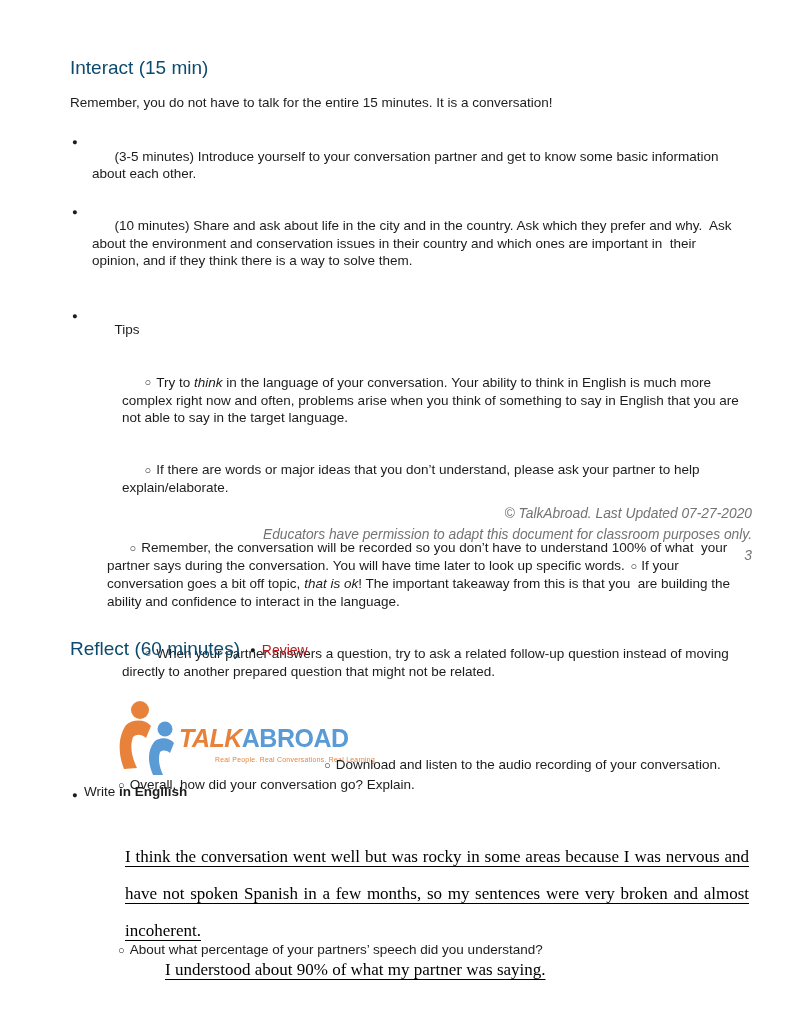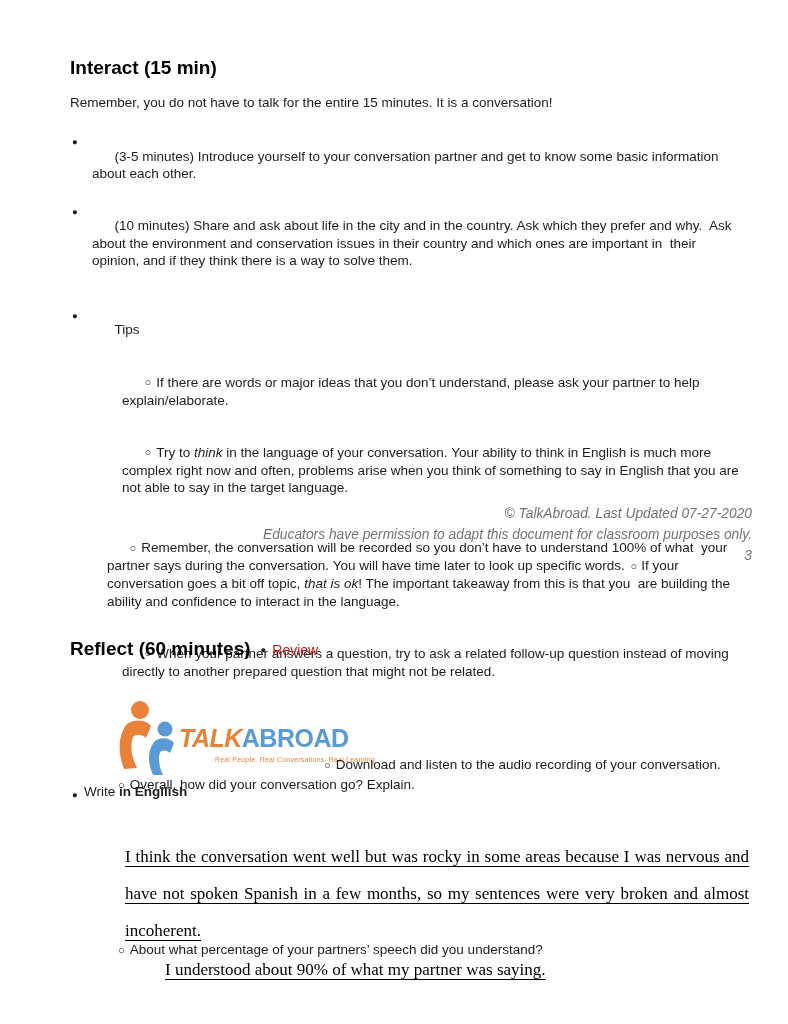--- a/index.html
+++ b/index.html
@@ -1,21 +1,21 @@
 <!DOCTYPE html>
 <html><head>
 <meta charset="utf-8">
 <style>
   html,body { margin:0; padding:0; background:#ffffff; }
   .page {
     position:relative; width:788px; height:1024px; background:#ffffff;
     font-family:"Liberation Sans", sans-serif; color:#1c1c1c; overflow:hidden;
     margin:0 auto;
   }
-  .sec-heading { font-size:19px; line-height:23px; color:#000000; font-weight:700; }
+  .sec-heading { font-size:19px; line-height:23px; color:#0c4a6e; font-weight:400; }
   .body-text { font-size:13.5px; line-height:17.4px; white-space:pre-wrap; }
 
   .interact { position:absolute; left:70px; top:56px; width:672px; }
   .intro { margin-top:15px; margin-bottom:19px; }
 
   .li-top { position:relative; padding-left:22px; text-indent:-8px; }
   .li-top .mk-d { position:absolute; left:2px; top:3px; text-indent:0; }
   .mk-d { font-size:9.5px; line-height:17.4px; color:#1c1c1c; }
   .mk-c { font-size:11px; line-height:17.4px; vertical-align:0.5px; margin-right:5px; }
   .mk-c.inline { margin:0 4px 0 2px; }
@@ -68,25 +68,25 @@
     </div>
     <div class="body-text li-top">
       <span class="mk-d">●</span><span>(10 minutes) Share and ask about life in the city and in the country. Ask which they prefer and why.  Ask about the environment and conservation issues in their country and which ones are important in  their opinion, and if they think there is a way to solve them.</span>
     </div>
 
     <div class="body-text tips-label">
       <span class="mk-d">●</span><span>Tips</span>
     </div>
 
     <div class="body-text li-tip">
-      <span class="mk-c">○</span><span>If there are words or major ideas that you don’t understand, please ask your partner to help explain/elaborate.</span>
+      <span class="mk-c">○</span><span>Try to </span><span class="it">think</span><span> in the language of your conversation. Your ability to think in English is much more complex right now and often, problems arise when you think of something to say in English that you are not able to say in the target language.</span>
     </div>
 
     <div class="body-text li-tip">
-      <span class="mk-c">○</span><span>Try to </span><span class="it">think</span><span> in the language of your conversation. Your ability to think in English is much more complex right now and often, problems arise when you think of something to say in English that you are not able to say in the target language.</span>
+      <span class="mk-c">○</span><span>If there are words or major ideas that you don’t understand, please ask your partner to help explain/elaborate.</span>
     </div>
 
     <div class="body-text li-tip3">
       <span class="mk-c">○</span><span>Remember, the conversation will be recorded so you don’t have to understand 100% of what  your partner says during the conversation. You will have time later to look up specific words. </span><span class="mk-c inline">○</span><span>If your conversation goes a bit off topic, </span><span class="it">that is ok</span><span>! The important takeaway from this is that you  are building the ability and confidence to interact in the language.</span>
     </div>
 
     <div class="body-text li-tip">
       <span class="mk-c">○</span><span>When your partner answers a question, try to ask a related follow-up question instead of moving directly to another prepared question that might not be related.</span>
     </div>
   </div>

